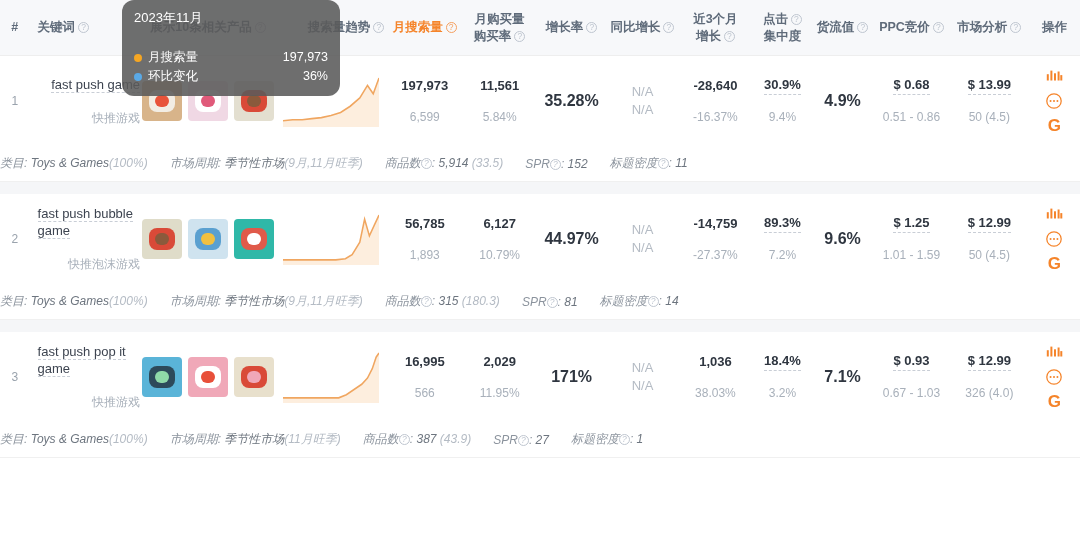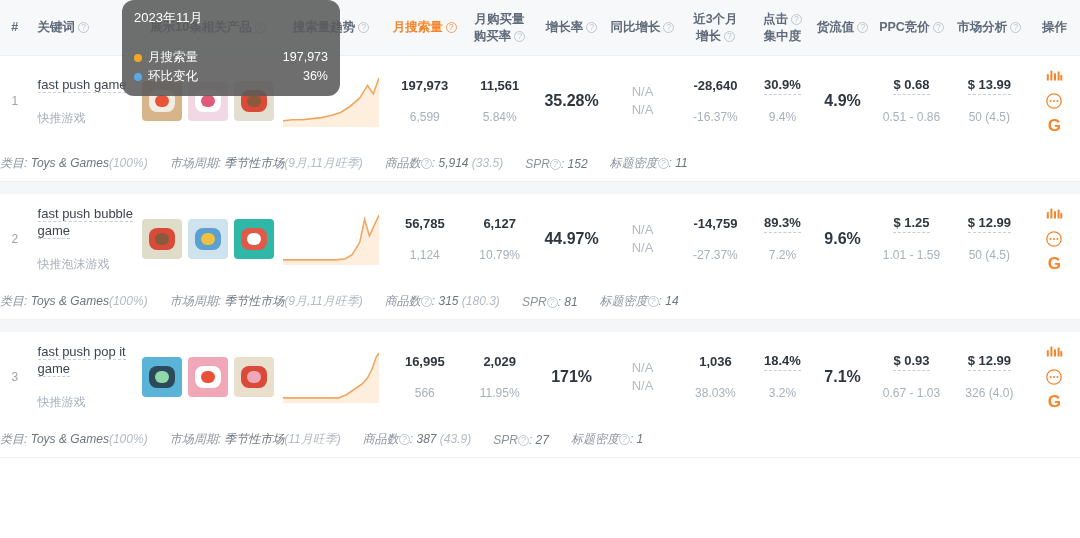--- a/index.html
+++ b/index.html
@@ -31,21 +31,21 @@
     border: 1px solid #bfc6d0; border-radius: 50%;
     color: #bfc6d0; font-size: 8.5px; line-height: 9px;
     text-align: center; font-weight: normal; vertical-align: 1px;
     margin-left: 3px;
   }
 
   
   .c-idx   { width: 30px; }
   .c-kw    { width: 112px; align-items: flex-start; }
   .c-img   { width: 138px; }
-  .c-trend { width: 112px; }
+  .c-trend { width: 112px; align-items: flex-end; }
   .c-vol   { width: 78px; }
   .c-buy   { width: 74px; }
   .c-grow  { width: 72px; }
   .c-yoy   { width: 72px; }
   .c-3m    { width: 76px; }
   .c-ctr   { width: 60px; }
   .c-flow  { width: 62px; }
   .c-ppc   { width: 78px; }
   .c-mkt   { width: 80px; }
   .c-ops   { width: 52px; }
@@ -54,21 +54,21 @@
   .row {
     display: flex; align-items: center;
     height: 90px; background: #fff;
   }
   .cell {
     display: flex; flex-direction: column;
     align-items: center; justify-content: center;
     height: 90px; font-size: 13px; color: #333;
   }
   .idx { color: #9aa3ad; font-size: 12px; }
-  .kwcell { align-items: flex-start; padding-left: 8px; }
+  .kwcell { align-items: flex-end; padding-left: 8px; }
   .kw-en {
     font-size: 13px; color: #3d4450; line-height: 17px;
     border-bottom: 1px dashed #c9ced6; cursor: pointer;
     display: inline; max-width: 96px;
   }
   .kw-cn { font-size: 12px; color: #a8b0ba; margin-top: 17px; }
 
   .prod-imgs { flex-direction: row; gap: 6px; }
   .pimg {
     width: 40px; height: 40px; border-radius: 4px;
@@ -280,21 +280,21 @@
           </div>
         </div>
         <div class="cell c-trend">
           <svg width="96" height="52" viewBox="0 0 100 50" preserveAspectRatio="none">
             <polygon points="0,45 20,45 40,45 55,45 65,44 72,40 80,28 85,6 90,22 95,12 100,2 100,50 0,50" fill="#fdeede"></polygon>
             <polyline points="0,45 20,45 40,45 55,45 65,44 72,40 80,28 85,6 90,22 95,12 100,2" fill="none" stroke="#f0a660" stroke-width="1.6"></polyline>
           </svg>
         </div>
         <div class="cell c-vol">
           <div class="v-main">56,785</div>
-          <div class="v-sub">1,124</div>
+          <div class="v-sub">1,893</div>
         </div>
         <div class="cell c-buy">
           <div class="v-main">6,127</div>
           <div class="v-sub">10.79%</div>
         </div>
         <div class="cell c-grow">
           <div class="v-single">44.97%</div>
         </div>
         <div class="cell c-yoy">
           <div class="v-na">N/A</div>

